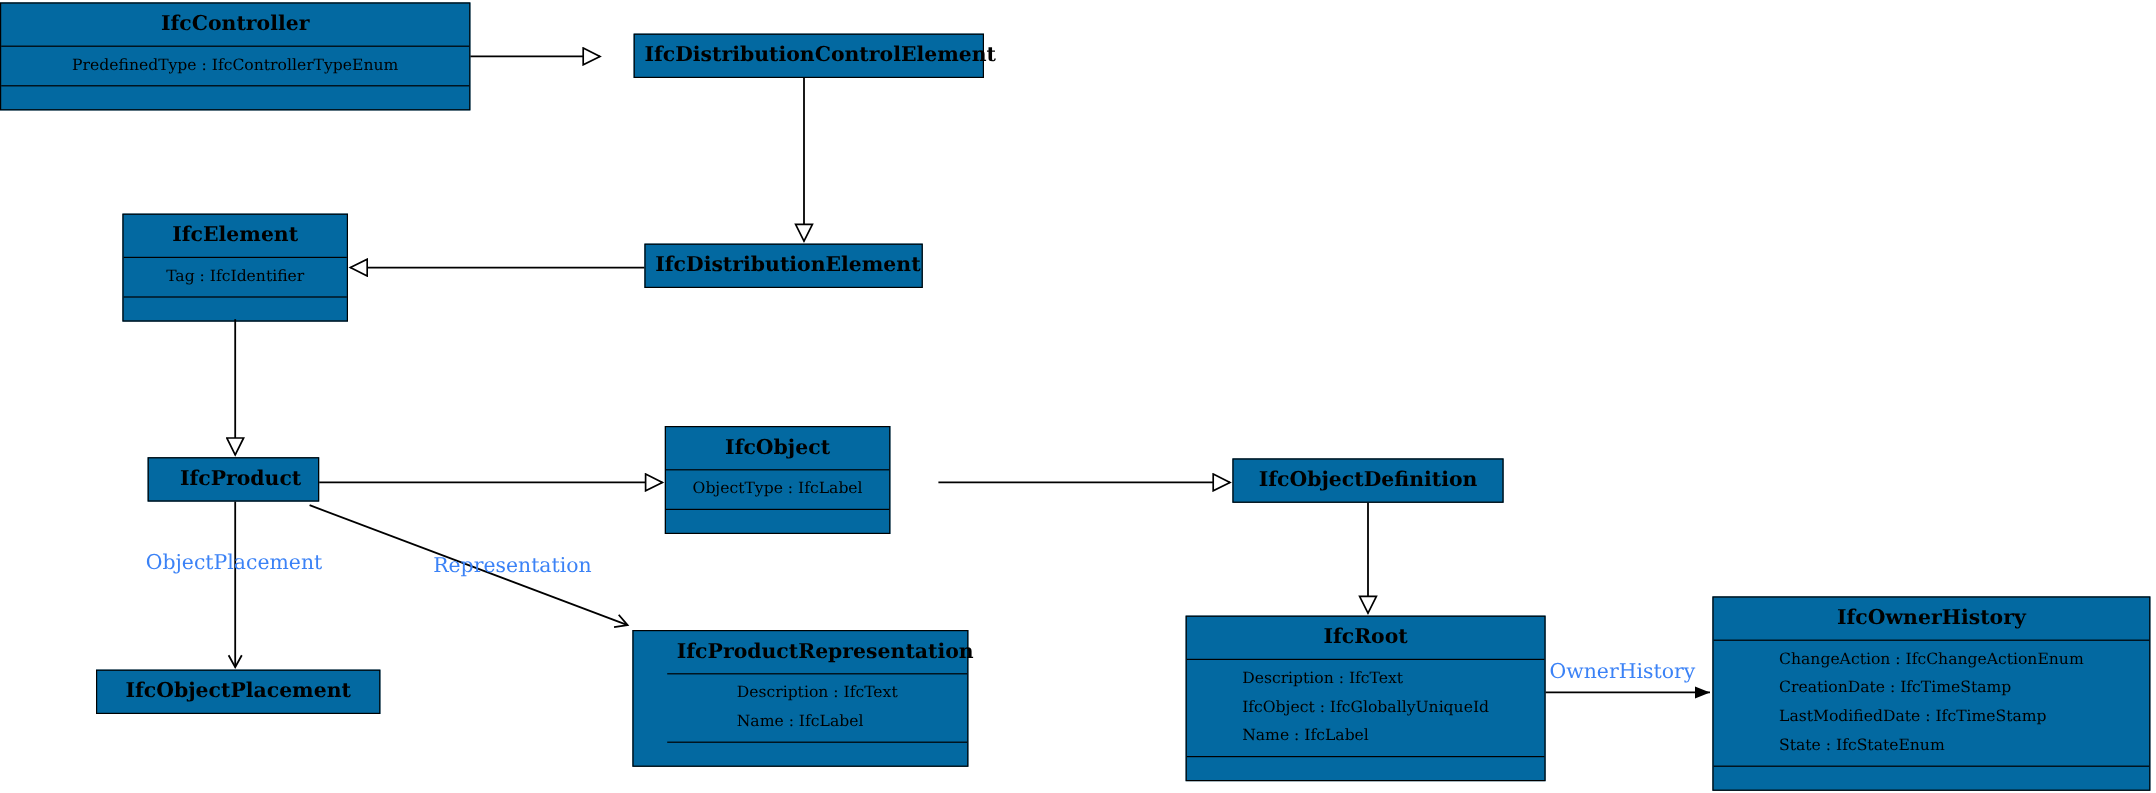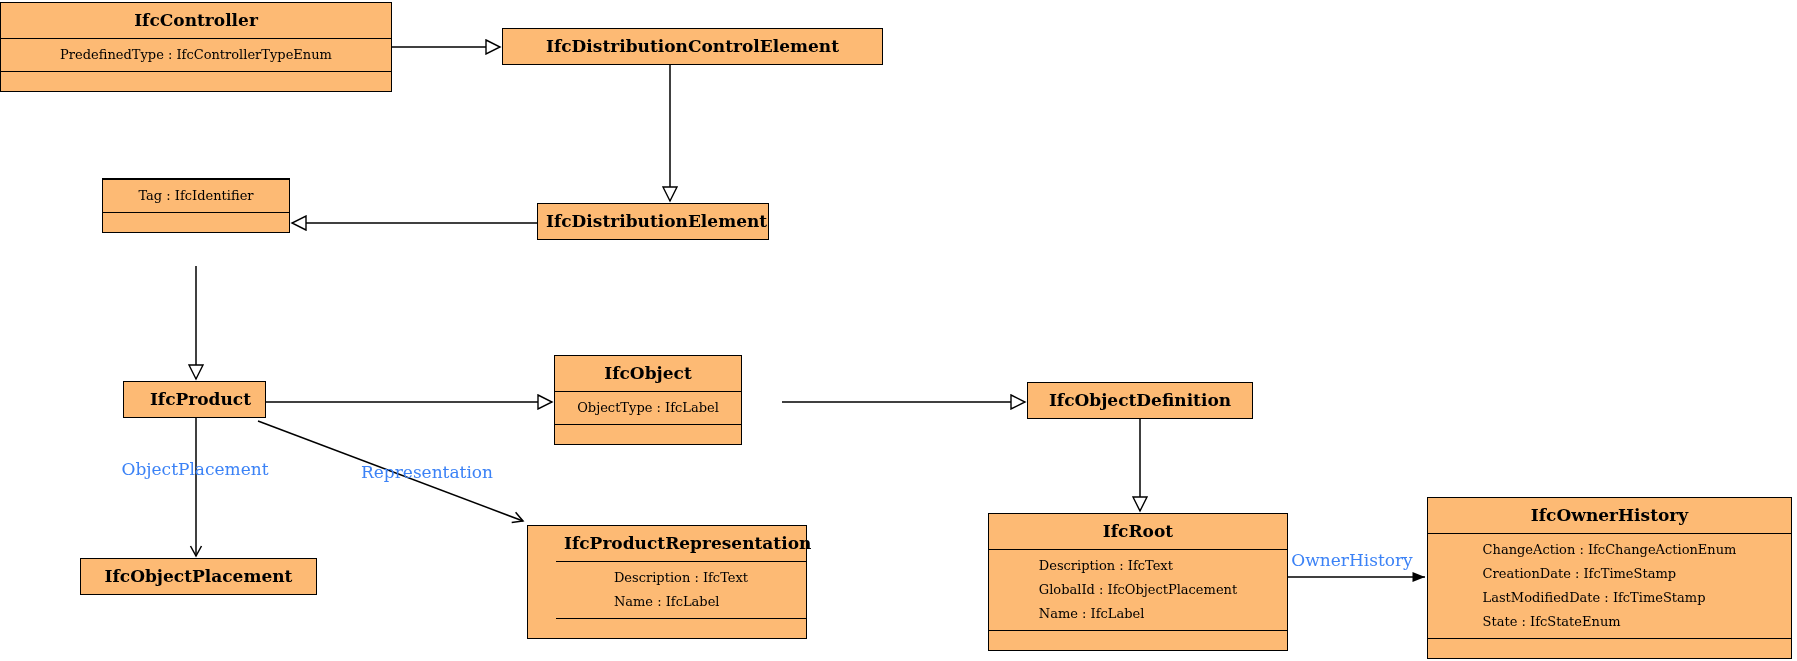--- a/index.html
+++ b/index.html
@@ -18,21 +18,21 @@
   #edges {
     position: absolute;
     left: 0; top: 0;
     width: 1797px;
     height: 661px;
     z-index: 3;
     pointer-events: none;
   }
   .uml-box {
     position: absolute;
-    background: #fdba74;
+    background: #0369a1;
     border: 1.8px solid #000;
     box-sizing: border-box;
     z-index: 1;
   }
   .uml-title {
     font-weight: bold;
     font-size: 17px;
     line-height: 21px;
     color: #000;
     text-align: center;
@@ -59,21 +59,21 @@
   .edge-label {
     position: absolute;
     transform: translate(-50%, -50%);
     font-size: 17px;
     color: #3b82f6;
     white-space: nowrap;
     z-index: 4;
   }
   
   #box-controller { left: 0px;    top: 2px;   width: 392px; }
-  #box-dce        { left: 502px;  top: 28px;  width: 381px; }
+  #box-dce        { left: 528px;  top: 28px;  width: 292px; }
   #box-element    { left: 102px;  top: 178px; width: 188px; }
   #box-de         { left: 537px;  top: 203px; width: 232px; }
   #box-product    { left: 123px;  top: 381px; width: 143px; padding-left: 12px; }
   #box-object     { left: 554px;  top: 355px; width: 188px; }
   #box-od         { left: 1027px; top: 382px; width: 226px; }
   #box-op         { left: 80px;   top: 558px; width: 237px; }
   #box-pr         { left: 527px;  top: 525px; width: 280px; padding-left: 28px; }
   #box-root       { left: 988px;  top: 513px; width: 300px; }
   #box-oh         { left: 1427px; top: 497px; width: 365px; }
   
@@ -124,20 +124,21 @@
       </div>
     </div>
     <div class="uml-empty"></div>
   </div>
 
   <div class="uml-box" id="box-dce">
     <div class="uml-title">IfcDistributionControlElement</div>
   </div>
 
   <div class="uml-box" id="box-element">
+    <div class="uml-title">IfcElement</div>
     <div class="uml-attrs">
       <div class="attr-block">
         <div>Tag : IfcIdentifier</div>
       </div>
     </div>
     <div class="uml-empty"></div>
   </div>
 
   <div class="uml-box" id="box-de">
     <div class="uml-title">IfcDistributionElement</div>
@@ -174,21 +175,21 @@
       </div>
     </div>
     <div class="uml-empty"></div>
   </div>
 
   <div class="uml-box" id="box-root">
     <div class="uml-title">IfcRoot</div>
     <div class="uml-attrs">
       <div class="attr-block">
         <div>Description : IfcText</div>
-        <div>GlobalId : IfcObjectPlacement</div>
+        <div>IfcObject : IfcGloballyUniqueId</div>
         <div>Name : IfcLabel</div>
       </div>
     </div>
     <div class="uml-empty"></div>
   </div>
 
   <div class="uml-box" id="box-oh">
     <div class="uml-title">IfcOwnerHistory</div>
     <div class="uml-attrs">
       <div class="attr-block">

